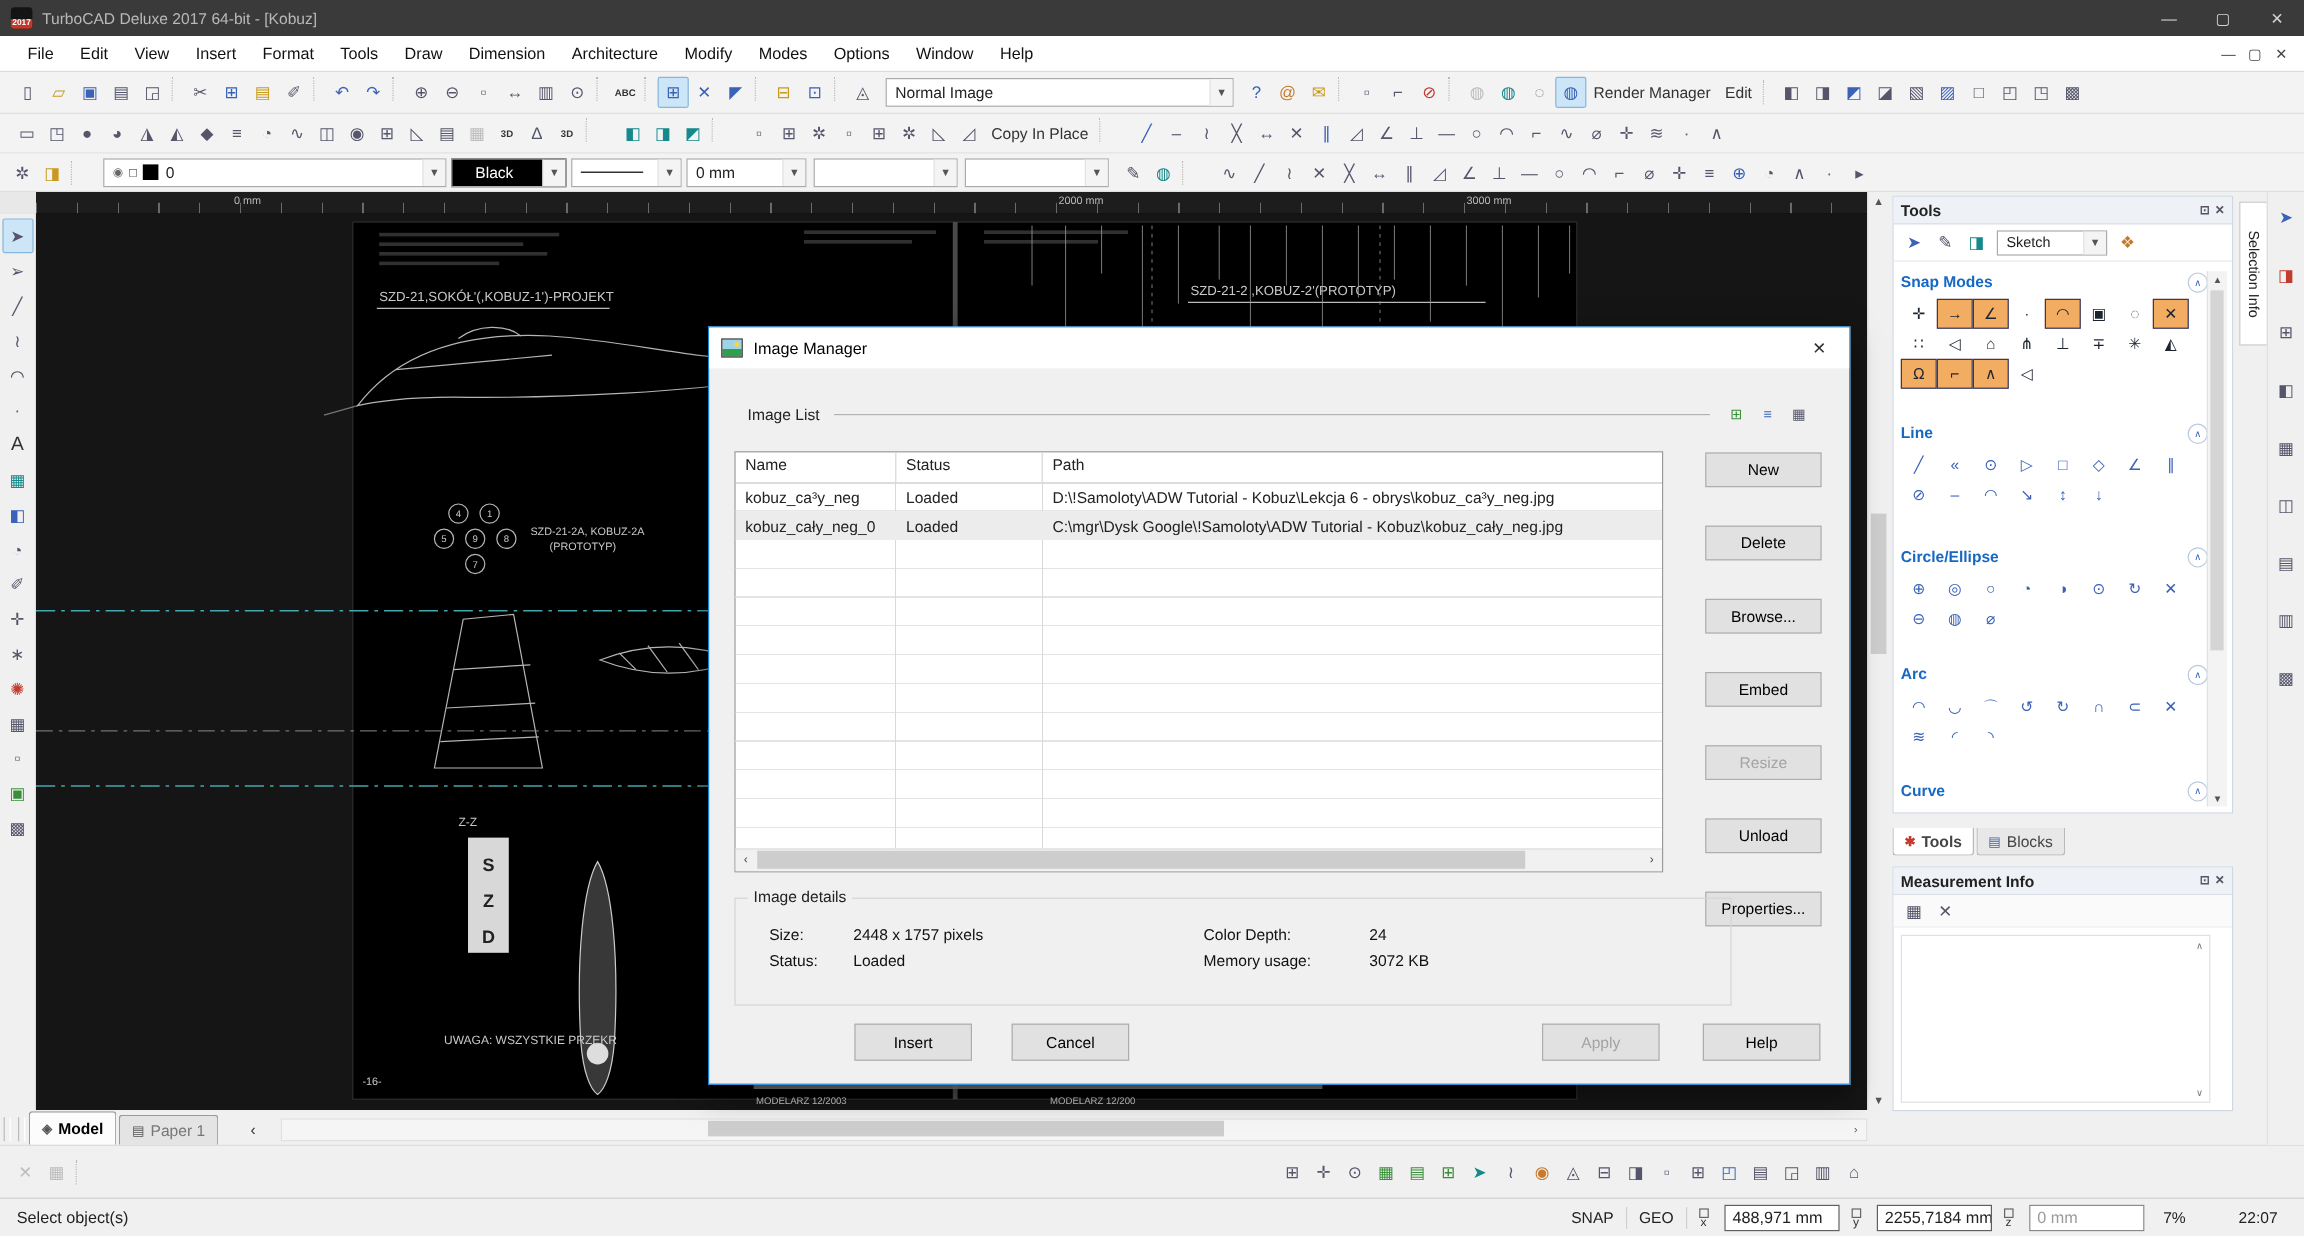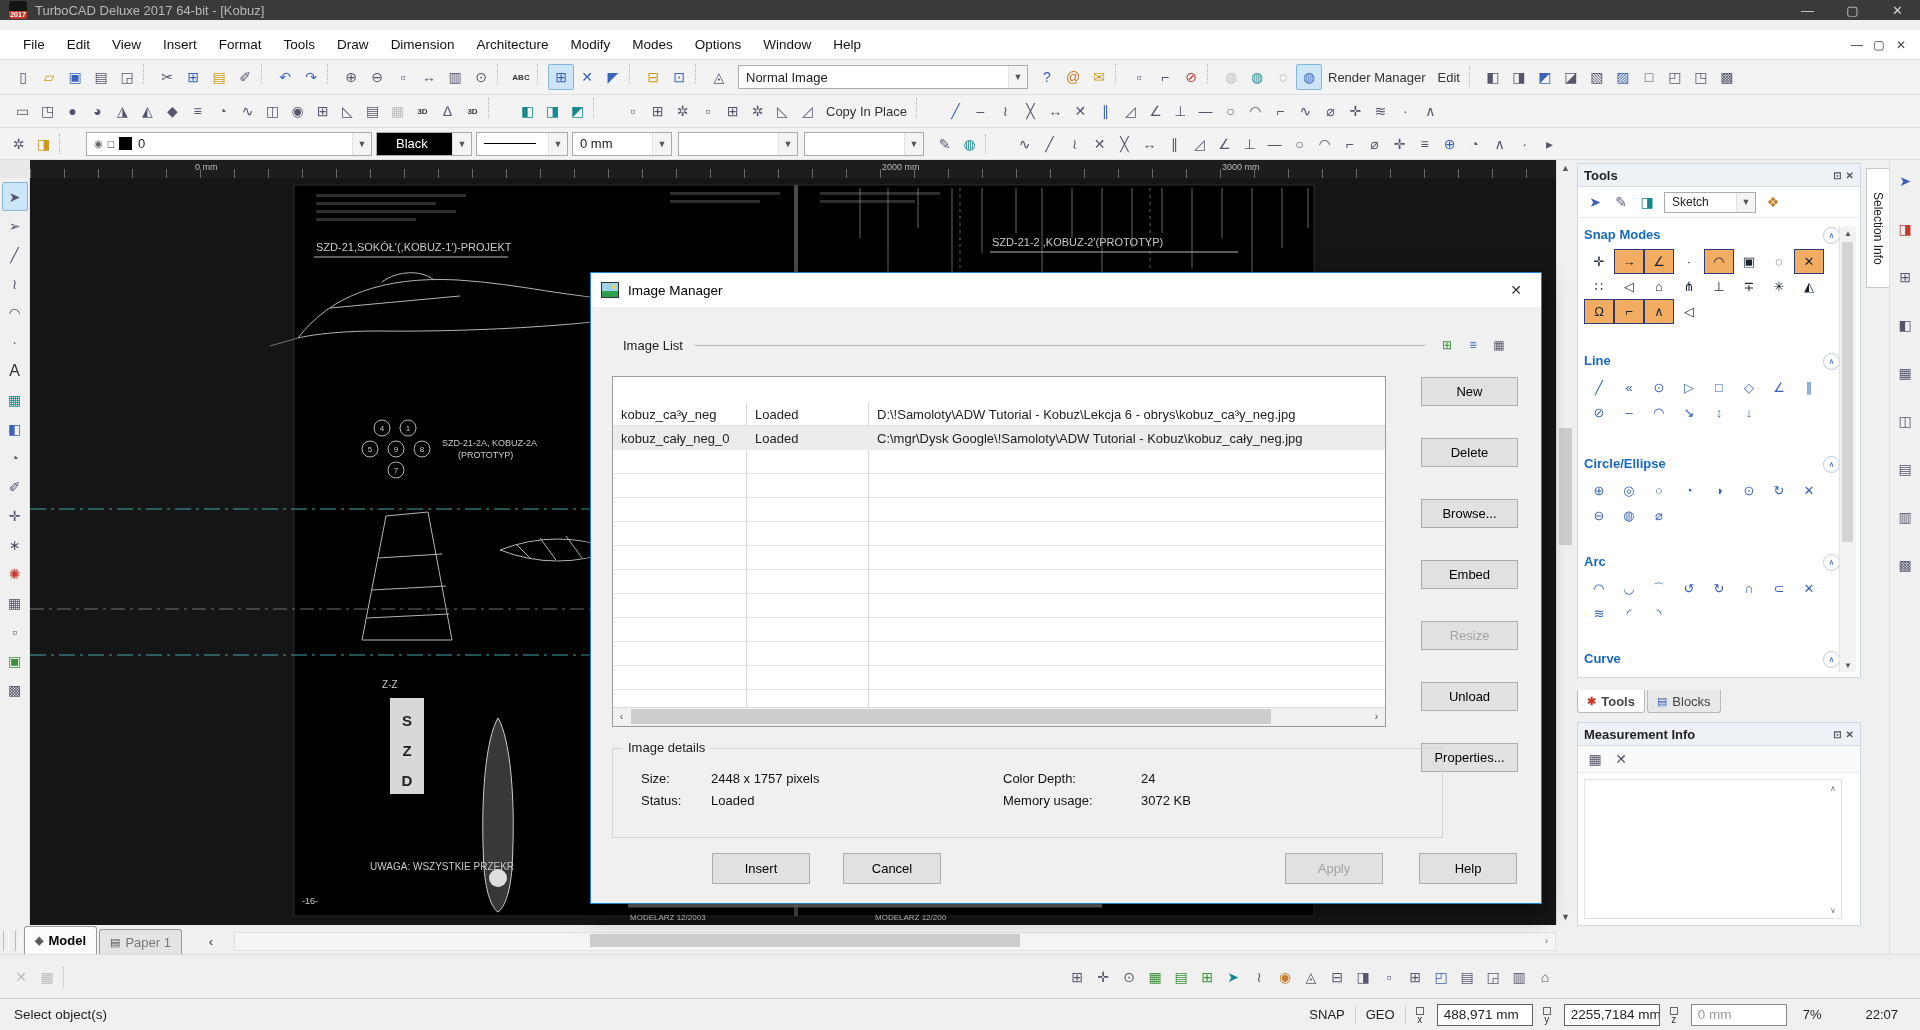--- a/index.html
+++ b/index.html
@@ -1,21 +1,21 @@
 <!DOCTYPE html>
 <html><head>
 <meta charset="utf-8">
 <style>
   html,body{margin:0;padding:0}
   body{width:1920px;height:1030px;position:relative;font-family:"Liberation Sans",sans-serif;
        background:#f0f0f0;overflow:hidden;font-size:13px;color:#222}
   .abs{position:absolute}
 
   
-  #titlebar{left:0;top:0;width:1920px;height:20px;background:#3a3a3a;display:flex;align-items:center}
+  #titlebar{left:0;top:0;width:1920px;height:30px;background:#3a3a3a;display:flex;align-items:center}
   #app-logo{width:18px;height:18px;margin:0 8px 0 9px;background:#141414;border-radius:3px;
             display:flex;align-items:flex-end;justify-content:center;flex:none}
   #app-logo span{font-size:7px;font-weight:700;color:#fff;background:#c0392b;width:100%;text-align:center;border-radius:0 0 3px 3px;line-height:8px}
   #win-title{color:#b9b9b9;font-size:13px}
   #win-ctrls{margin-left:auto;display:flex;height:30px}
   #win-ctrls span{width:45px;display:flex;align-items:center;justify-content:center;color:#d2d2d2;font-size:13px}
 
   
   #menubar{left:0;top:30px;width:1920px;height:30px;background:#ffffff;border-bottom:1px solid #dcdcdc;
            display:flex;align-items:center;padding-left:12px;box-sizing:border-box}
@@ -784,20 +784,25 @@
     <span class="lbl">Image List</span>
     <div id="imglist-line"></div>
     <div class="vics">
         <span class="ic g">⊞</span>
         <span class="ic b">≡</span>
         <span class="ic">▦</span>
       </div>
   </div>
 
   <div id="dlg-table">
+    <div id="dlg-thead">
+      <div style="width:134px">Name</div>
+      <div style="width:122px">Status</div>
+      <div style="flex:1;border-right:none">Path</div>
+    </div>
     <div id="dlg-tbody">
 
         <div class="trow">
           <span class="c0">kobuz_ca³y_neg</span>
           <span class="c1">Loaded</span>
           <span class="c2">D:\!Samoloty\ADW Tutorial - Kobuz\Lekcja 6 - obrys\kobuz_ca³y_neg.jpg</span>
         </div>
 
 
         <div class="trow sel">

